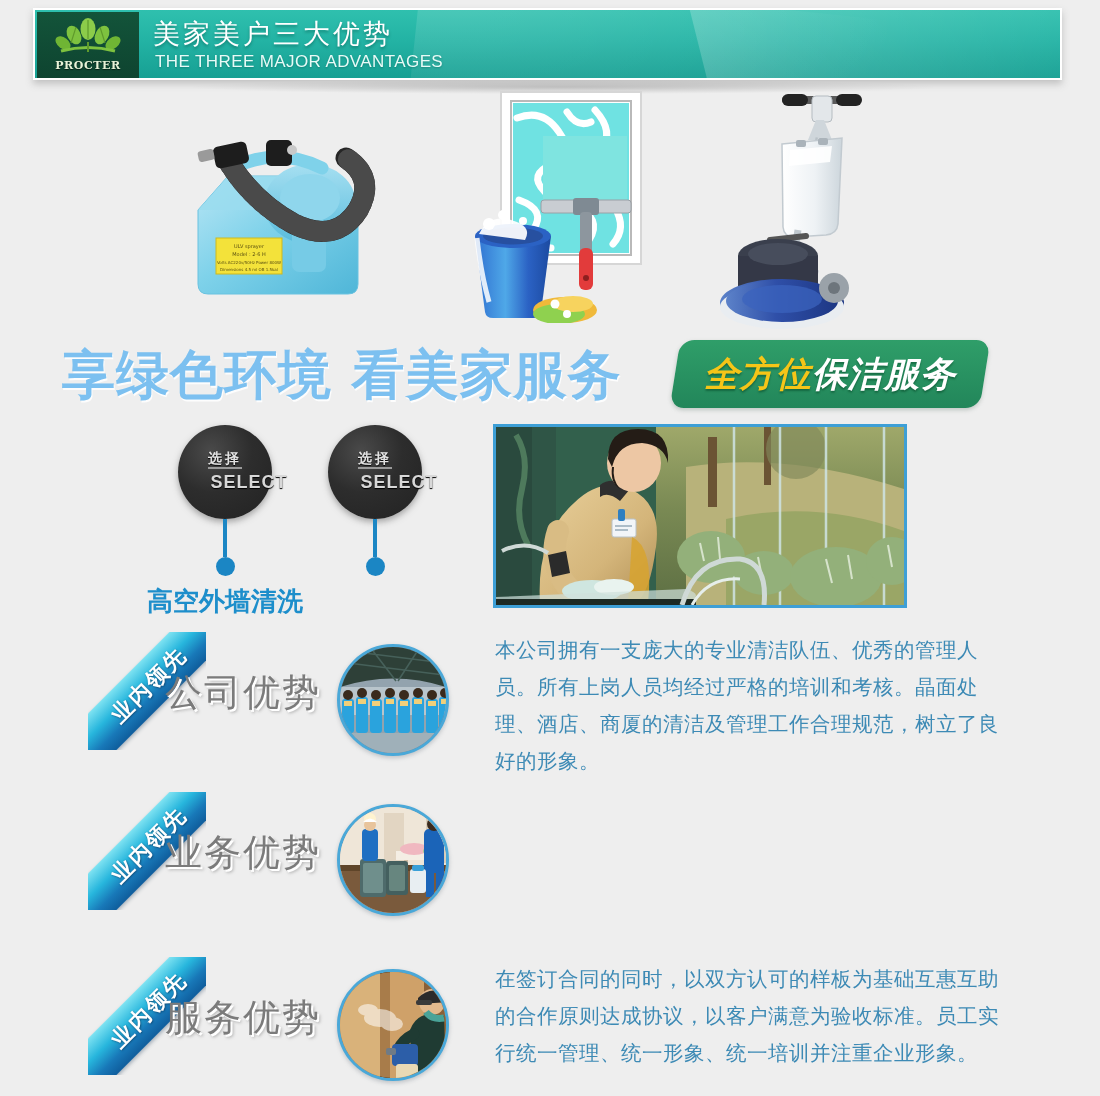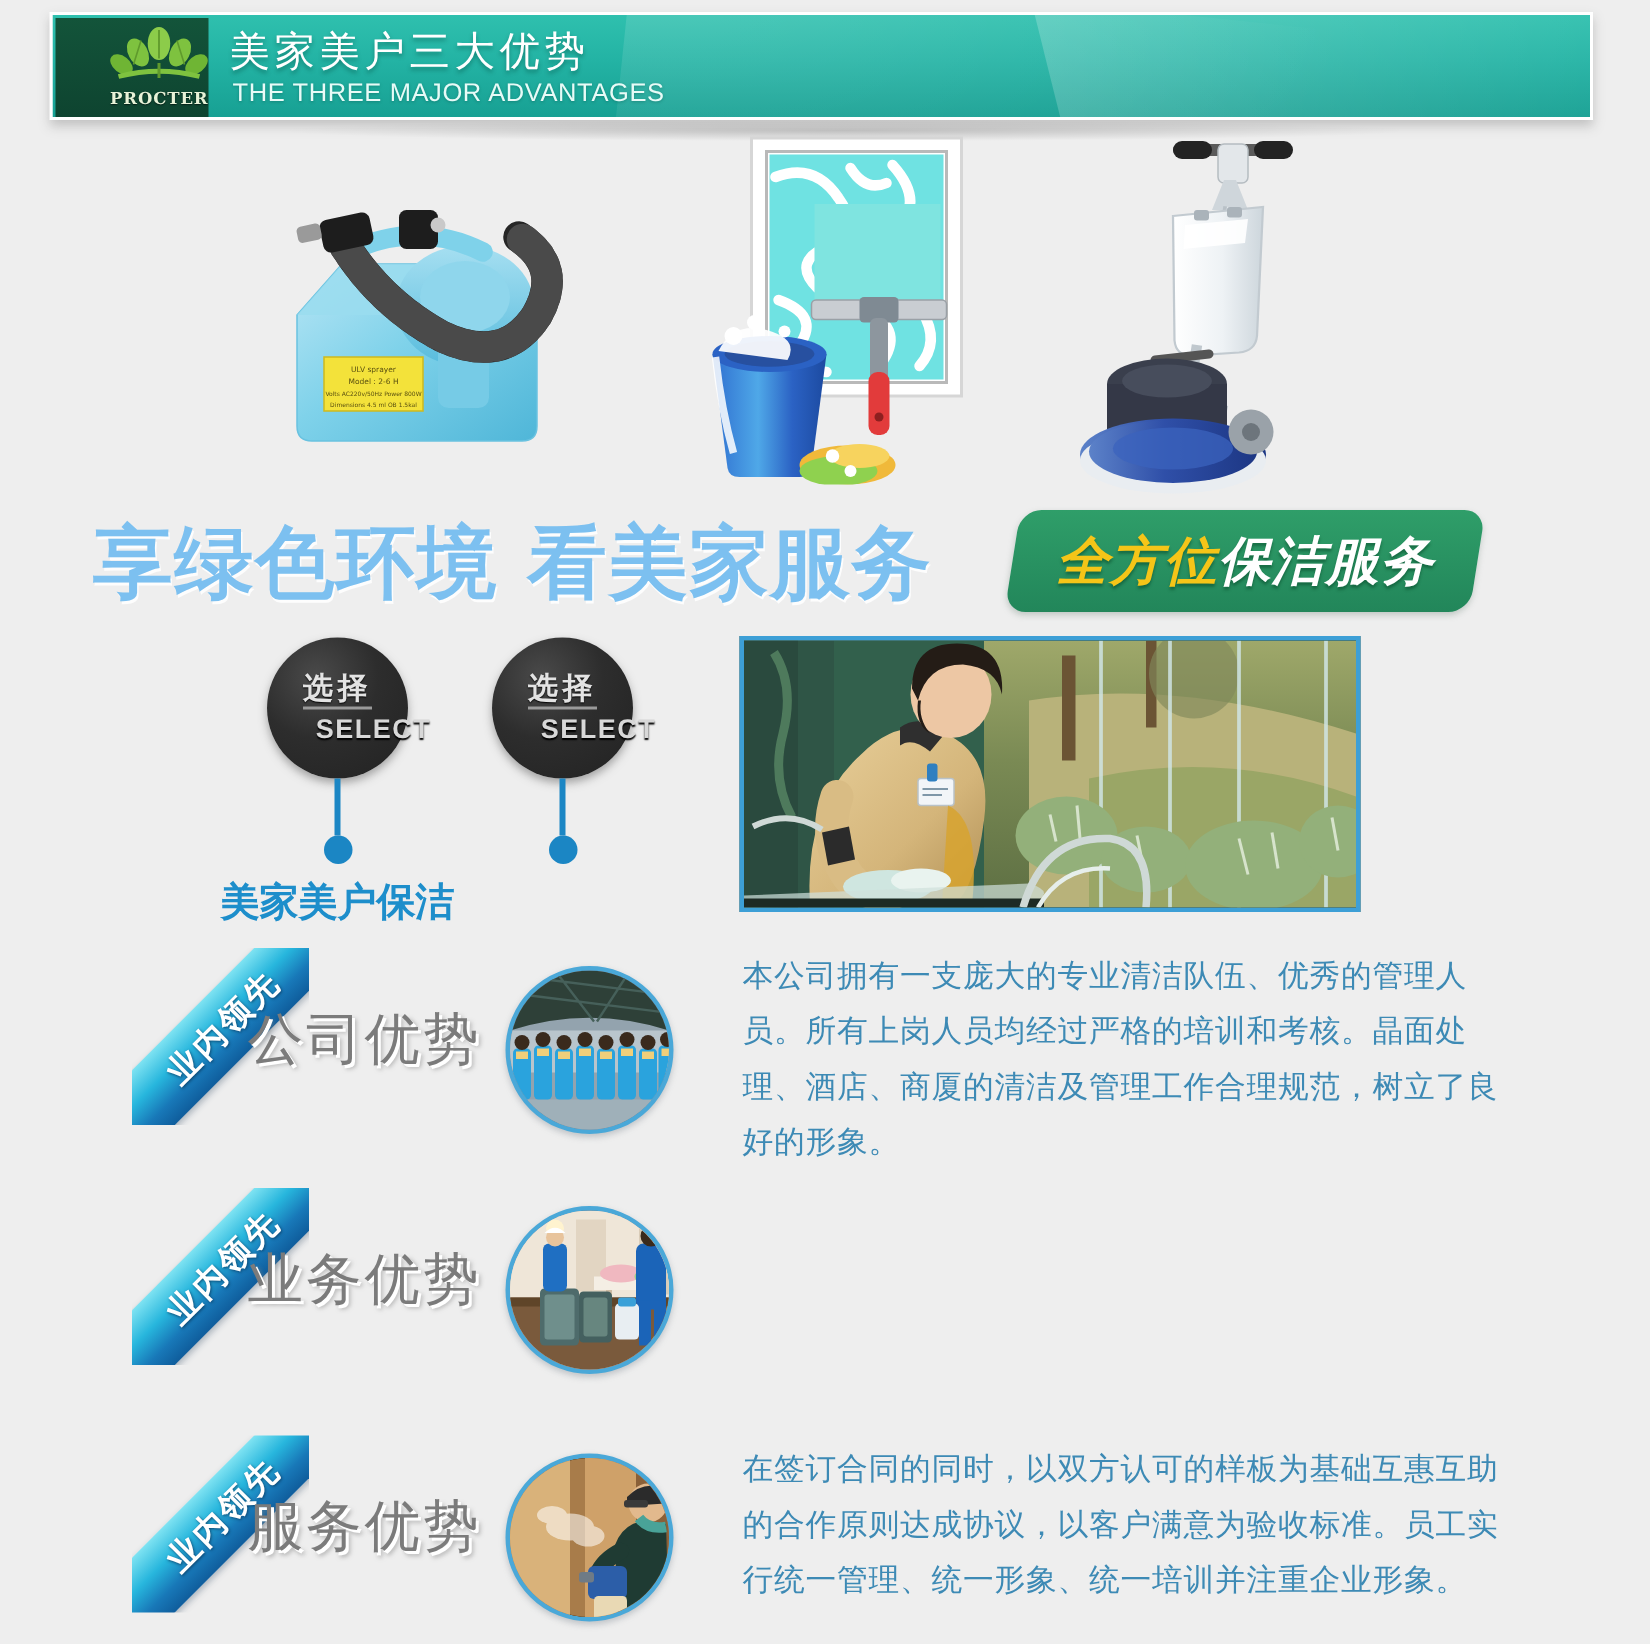--- a/index.html
+++ b/index.html
@@ -27,21 +27,21 @@
     transform:rotate(-14deg);pointer-events:none;
   }
   .header-swoosh2{
     position:absolute;right:130px;bottom:-120px;width:520px;height:200px;
     background:radial-gradient(ellipse at top left,rgba(255,255,255,.16),rgba(255,255,255,0) 65%);
     transform:rotate(6deg);pointer-events:none;
   }
   .logo-box{
     position:absolute;left:2px;top:2px;width:102px;height:66px;
     background:linear-gradient(180deg,#13543a 0%,#0e4430 100%);
-    display:flex;flex-direction:column;align-items:flex-end;justify-content:center;
+    display:flex;flex-direction:column;align-items:center;justify-content:center;
   }
   .leafcrown{width:66px;height:40px;display:block;}
   .logo-text{
     font-family:"DejaVu Serif","Liberation Serif",serif;
     font-weight:bold;font-size:11px;letter-spacing:.6px;color:#e8f3d8;
     margin-top:1px;text-shadow:0 1px 1px rgba(0,0,0,.6);
   }
   .header-cn{
     position:absolute;left:118px;top:6px;
     font-size:27px;font-weight:normal;color:#ffffff;letter-spacing:3px;
@@ -99,21 +99,21 @@
   .sel-1{left:140px;top:0;}
   .sel-2{left:290px;top:0;}
   .sel-circle{
     width:94px;height:94px;border-radius:50%;
     background:radial-gradient(circle at 35% 28%,#4a4a4a 0%,#2d2d2d 45%,#222222 100%);
     box-shadow:0 3px 6px rgba(90,90,90,.5);
     display:flex;flex-direction:column;align-items:center;justify-content:center;
     margin:0 auto;
   }
   .sel-cn{
-    font-size:20px;font-weight:bold;color:#e3e3e3;letter-spacing:3px;
+    font-size:14px;font-weight:bold;color:#e3e3e3;letter-spacing:3px;
     text-shadow:0 1px 1px #000;padding-bottom:2px;
     border-bottom:2px solid #9a9a9a;line-height:1.05;
   }
   .sel-en{
     font-family:"Liberation Sans",sans-serif;
     font-size:18px;font-weight:bold;color:#d8d8d8;letter-spacing:1px;
     margin-top:3px;text-shadow:0 1px 1px #000;margin-left:48px;
   }
   .sel-stem{width:4px;height:38px;background:#1b86c4;margin:0 auto;}
   .sel-dot{width:19px;height:19px;border-radius:50%;background:#1b86c4;margin:0 auto;}
@@ -356,21 +356,21 @@
 
   <div class="select-group">
 
     <div class="sel-item sel-1">
       <div class="sel-circle">
         <div class="sel-cn">选择</div>
         <div class="sel-en">SELECT</div>
       </div>
       <div class="sel-stem"></div>
       <div class="sel-dot"></div>
-      <div class="sel-label">美家美户保洁</div>
+      <div class="sel-label">高空外墙清洗</div>
     </div>
 
     <div class="sel-item sel-2">
       <div class="sel-circle">
         <div class="sel-cn">选择</div>
         <div class="sel-en">SELECT</div>
       </div>
       <div class="sel-stem"></div>
       <div class="sel-dot"></div>
     </div>

